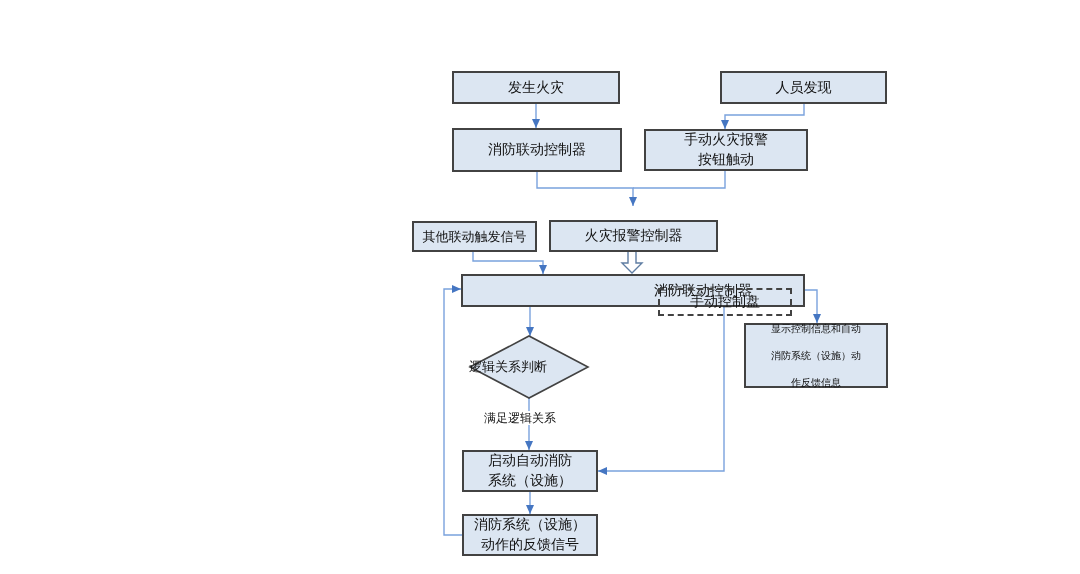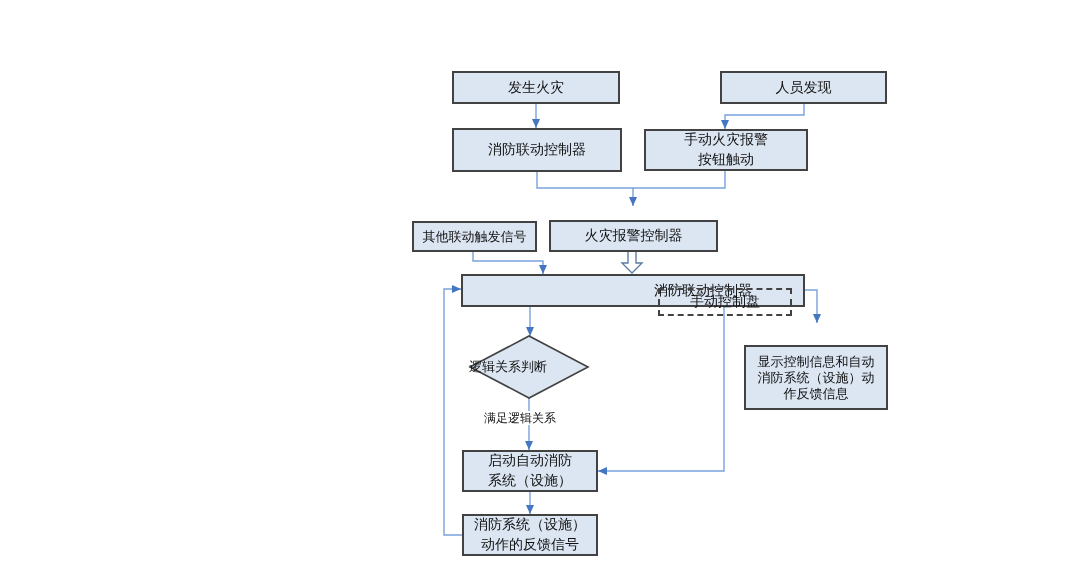--- a/index.html
+++ b/index.html
@@ -47,21 +47,21 @@
     border:2px dashed var(--node-border);
   }
   .node--plain{
     position:absolute;background:transparent;border:none;
     display:flex;align-items:center;justify-content:flex-start;
     text-align:center;color:var(--node-text);white-space:pre-line;
   }
   .label-small{font-size:12px;line-height:14px;background:var(--background);padding:0 2px;}
   .label-diamond{font-size:13px;}
   .fs13{font-size:13px;}
-  .fs135{font-size:13px;line-height:16px;margin-top:22px;}
+  .fs135{font-size:10px;line-height:27px;}
 </style>
 </head>
 <body>
 
 <div class="canvas">
 
 
   <svg class="edges" width="1080" height="574" viewBox="0 0 1080 574" xmlns="http://www.w3.org/2000/svg">
     <defs>
       <marker id="arrow" markerUnits="userSpaceOnUse" markerWidth="10" markerHeight="9" refX="9" refY="4" orient="auto">

